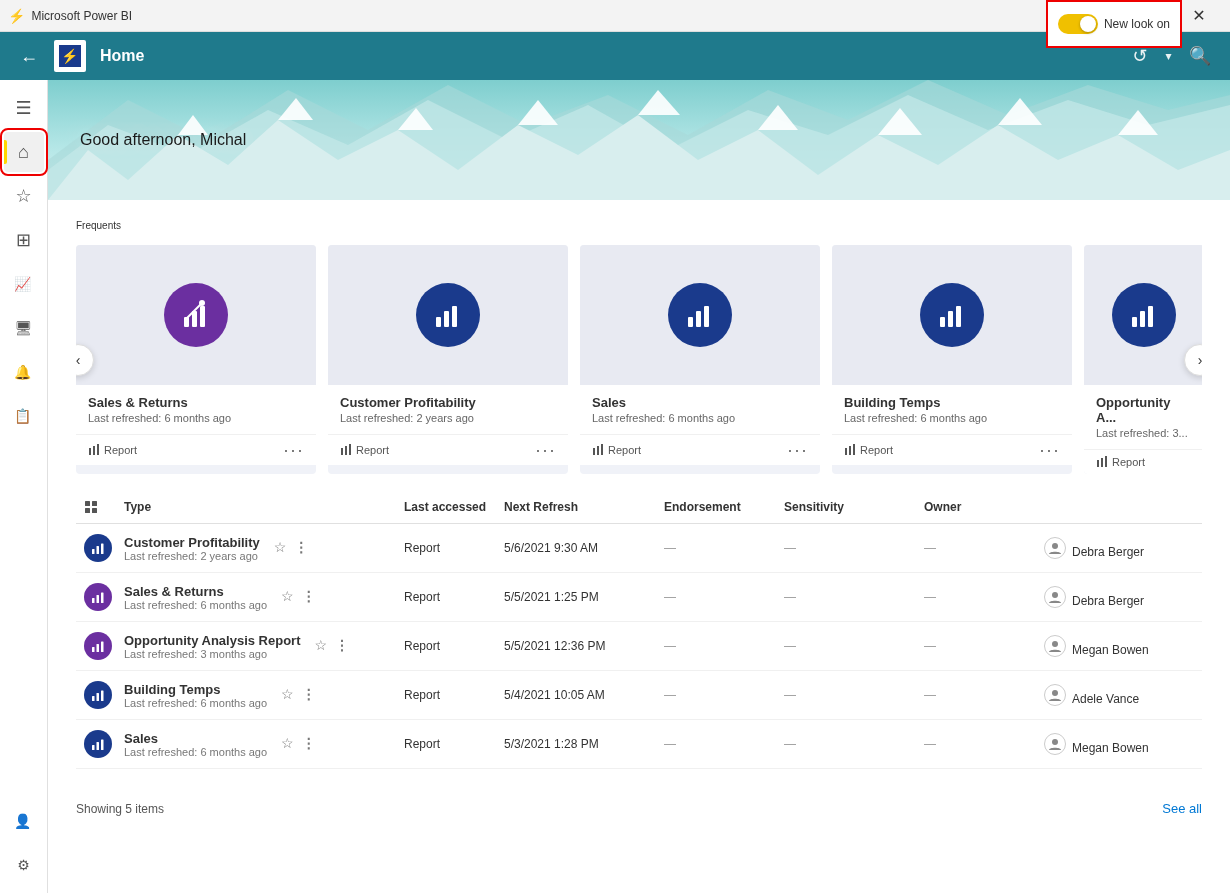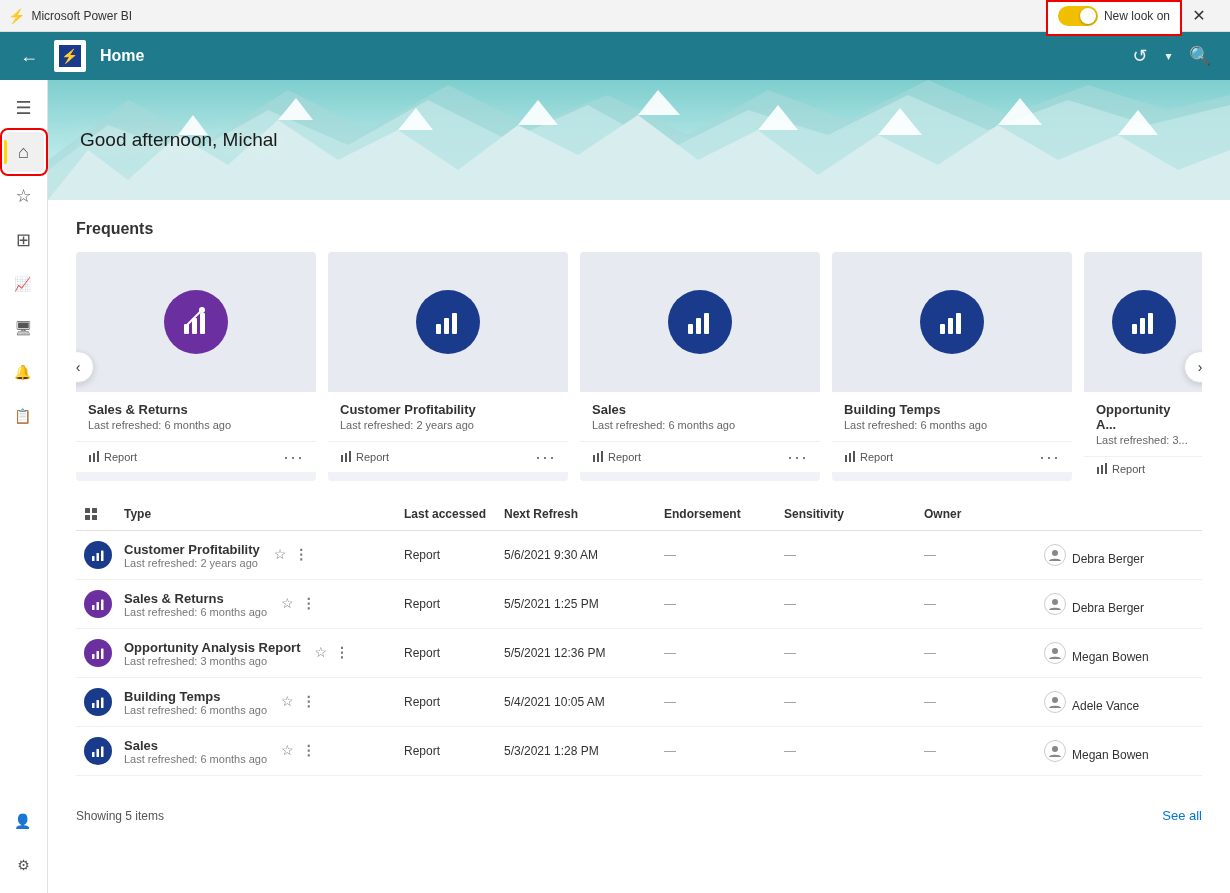--- a/index.html
+++ b/index.html
@@ -11,23 +11,23 @@
       height: 32px; background: #f3f3f3; padding: 0 8px;
       border-bottom: 1px solid #ddd; user-select: none;
     }
     .title-bar-left { display: flex; align-items: center; gap: 6px; font-size: 12px; color: #333; }
     .title-bar-right { display: flex; align-items: center; gap: 4px; }
     .title-bar-btn { width: 46px; height: 32px; display: flex; align-items: center; justify-content: center; font-size: 16px; cursor: pointer; background: transparent; border: none; color: #333; }
 
     
     .new-look-banner {
       position: absolute; top: 0; right: 48px;
-      display: flex; align-items: flex-start; gap: 8px;
+      display: flex; align-items: center; gap: 8px;
       background: #fff; border: 2px solid #e00; padding: 4px 10px;
-      height: 36px; z-index: 100;
+      height: 48px; z-index: 100;
     }
 
     
     .nav-bar {
       display: flex; align-items: center;
       height: 48px; background: #1f7a8c; padding: 0 12px; gap: 8px;
     }
     .nav-back { color: #fff; font-size: 18px; cursor: pointer; padding: 4px 8px; }
     .nav-logo { width: 32px; height: 32px; background: #fff; border-radius: 2px; display: flex; align-items: center; justify-content: center; margin-right: 6px; }
     .nav-title { color: #fff; font-size: 16px; font-weight: 600; flex: 1; }
@@ -59,27 +59,27 @@
     .content { flex: 1; overflow-y: auto; background: #fff; }
 
     
     .hero {
       height: 120px;
       background: linear-gradient(to bottom, #7ecece 0%, #b8e0e0 30%, #d4ecec 60%, #c8e8e8 80%);
       position: relative; display: flex; align-items: center; padding-left: 32px;
       overflow: hidden;
     }
     .hero-title {
-      color: #1a1a1a; font-size: 19px; font-weight: 400; position: relative; z-index: 2;
+      color: #1a1a1a; font-size: 16px; font-weight: 400; position: relative; z-index: 2;
       text-shadow: 0 0 20px rgba(255,255,255,0.8);
     }
 
     
     .section { padding: 20px 28px; }
-    .section-title { font-size: 16px; font-weight: 700; color: #333; margin-bottom: 14px; }
+    .section-title { font-size: 10px; font-weight: 400; color: #333; margin-bottom: 14px; }
 
     .cards-row { display: flex; gap: 12px; overflow: hidden; position: relative; }
     .card {
       width: 240px; min-width: 240px; background: #f0f2f8; border-radius: 4px;
       overflow: hidden; cursor: pointer;
     }
     .card-thumb {
       height: 140px; display: flex; align-items: center; justify-content: center;
       background: #e8eaf2;
     }

